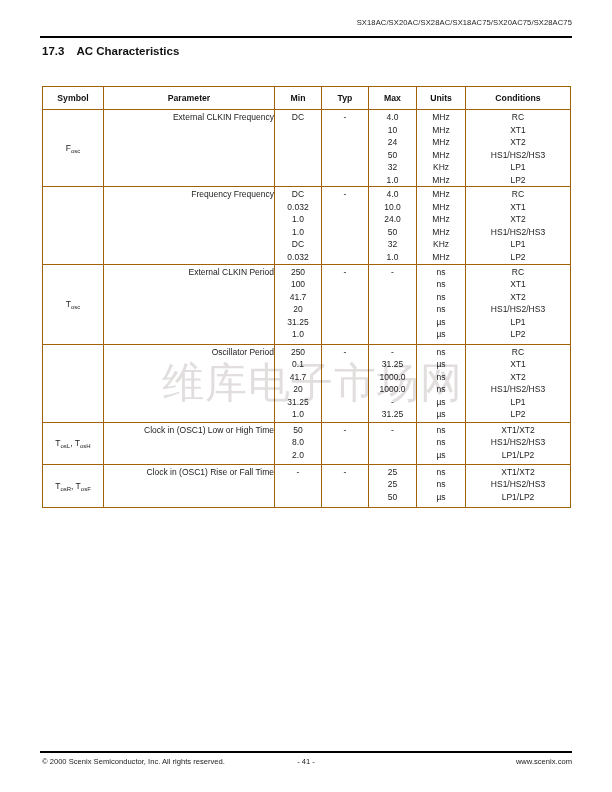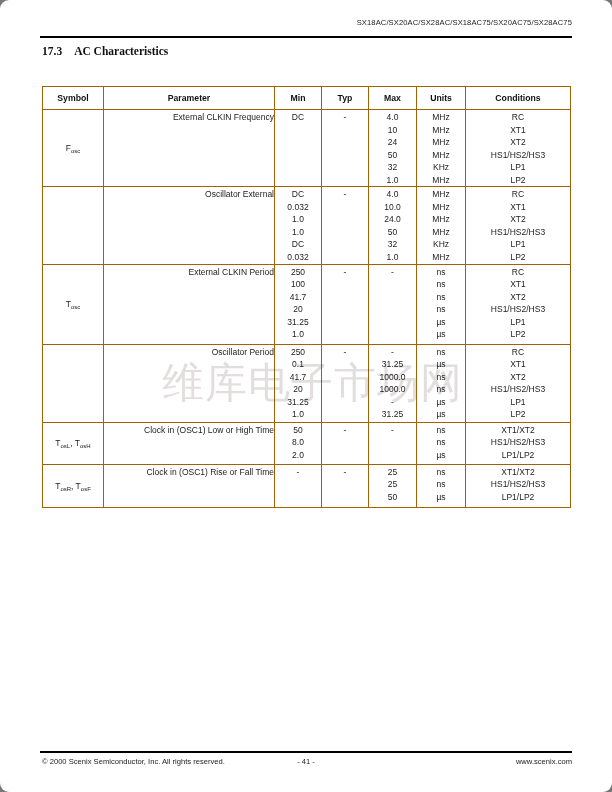--- a/index.html
+++ b/index.html
@@ -3,32 +3,31 @@
 <meta charset="utf-8">
 <style>
   html,body{margin:0;padding:0;background:#777;}
   .page{
     position:relative;
     width:612px;height:792px;
     background:#ffffff;
     font-family:"Liberation Sans", sans-serif;
     color:#1a1a1a;
     overflow:hidden;
-    border-radius:9px;
   }
   .doc-header{
     position:absolute;top:18px;left:40px;width:532px;
     text-align:right;font-size:7.6px;letter-spacing:0.1px;color:#222;
   }
   .header-rule{
     position:absolute;top:36px;left:40px;width:532px;height:2px;background:#000;
   }
   .section-title{
     position:absolute;top:45px;left:42px;margin:0;
-    font-size:11.5px;font-weight:bold;color:#111;font-family:Liberation Serif, serif;
+    font-size:11.5px;font-weight:bold;color:#111;
   }
   .section-title .num{margin-right:12px;}
   .subtitle{
     position:absolute;top:63px;left:42px;width:540px;
     font-size:8.8px;color:#222;
   }
   table.ac-table{
     position:absolute;top:86px;left:42px;width:528px;
     border-collapse:collapse;table-layout:fixed;
     font-size:8.5px;color:#222;
@@ -135,21 +134,21 @@
             <div>RC</div>
             <div>XT1</div>
             <div>XT2</div>
             <div>HS1/HS2/HS3</div>
             <div>LP1</div>
             <div>LP2</div>
           </td>
         </tr>
         <tr style="height: 76px;">
           <td class="c-symbol"></td>
-          <td class="c-parameter">Oscillator External</td>
+          <td class="c-parameter">Frequency Frequency</td>
           <td class="c-min">
             <div>DC</div>
             <div>0.032</div>
             <div>1.0</div>
             <div>1.0</div>
             <div>DC</div>
             <div>0.032</div>
           </td>
           <td class="c-typ">
             <div>-</div>

